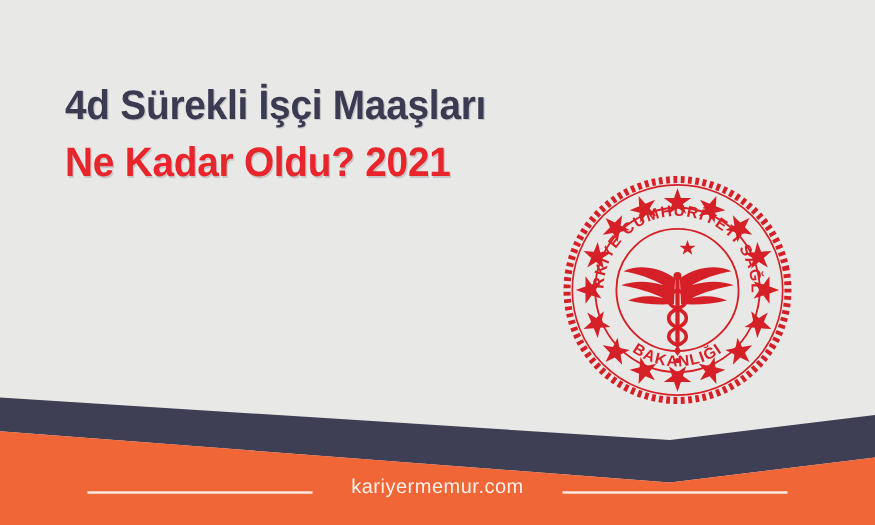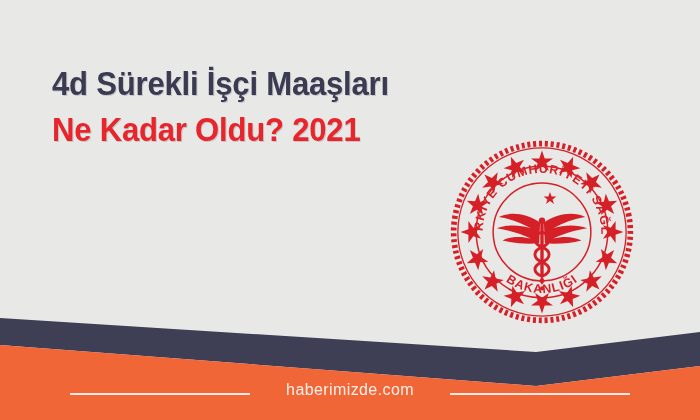--- a/index.html
+++ b/index.html
@@ -210,16 +210,16 @@
       </g>
 
       <circle cx="94.5" cy="99" r="2.4" fill="#d62027"></circle>
       <circle cx="105.5" cy="99" r="2.4" fill="#d62027"></circle>
 
       <path d="M 100,147 L 97,152 L 100,156 L 103,152 Z" fill="#d62027"></path>
     </g>
   </svg>
 
   <div class="footer-rule left"></div>
-  <div class="footer-text">haberimizde.com</div>
+  <div class="footer-text">kariyermemur.com</div>
   <div class="footer-rule right"></div>
 
 </div>
 
 </body></html>

